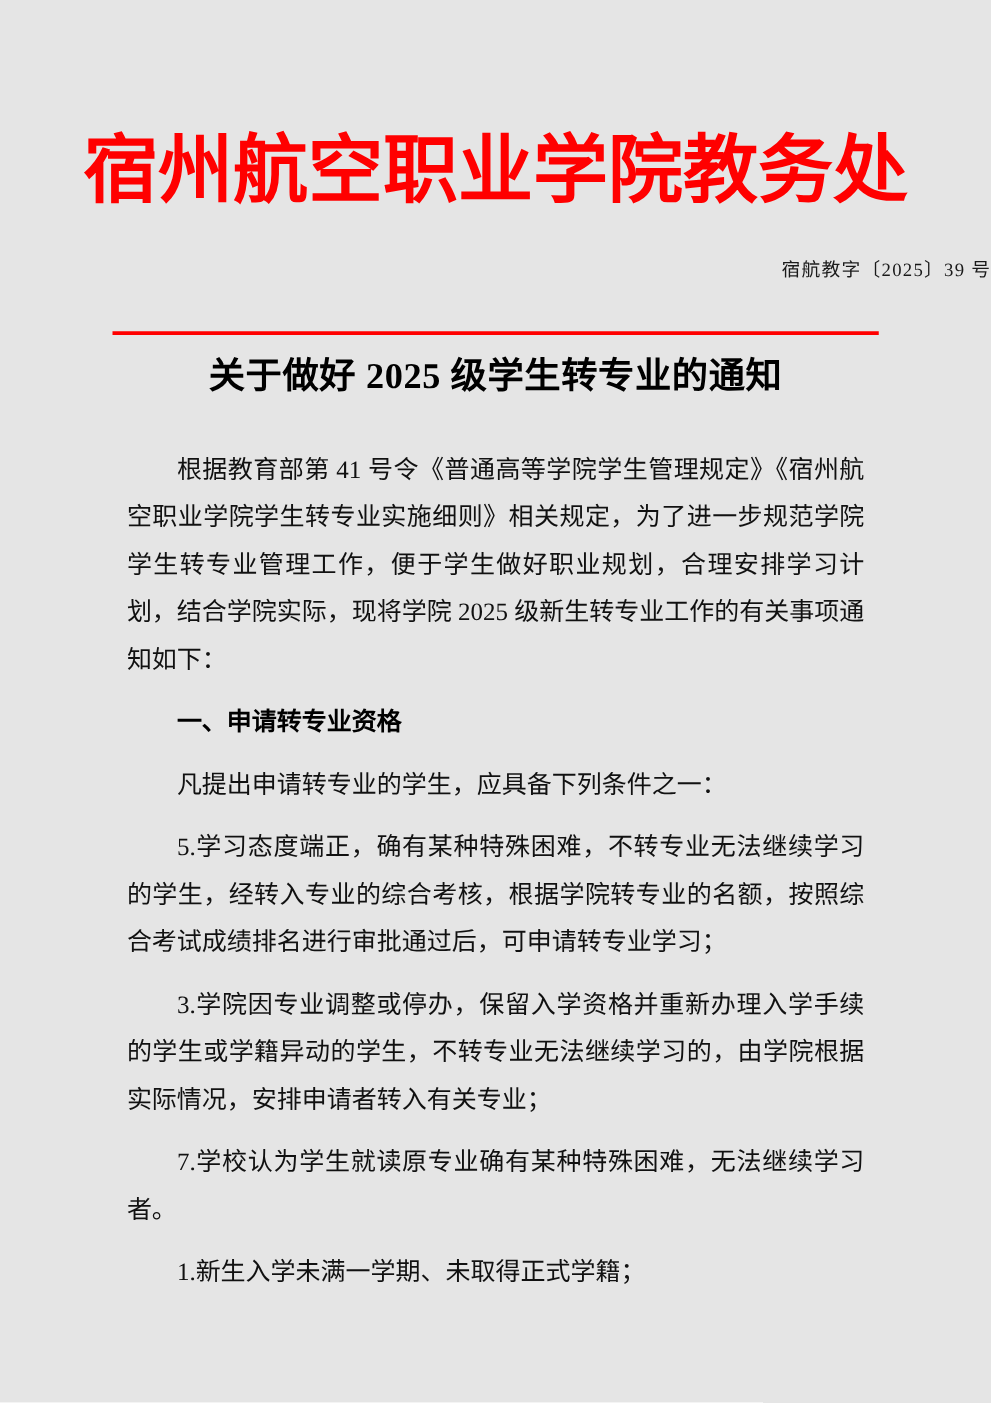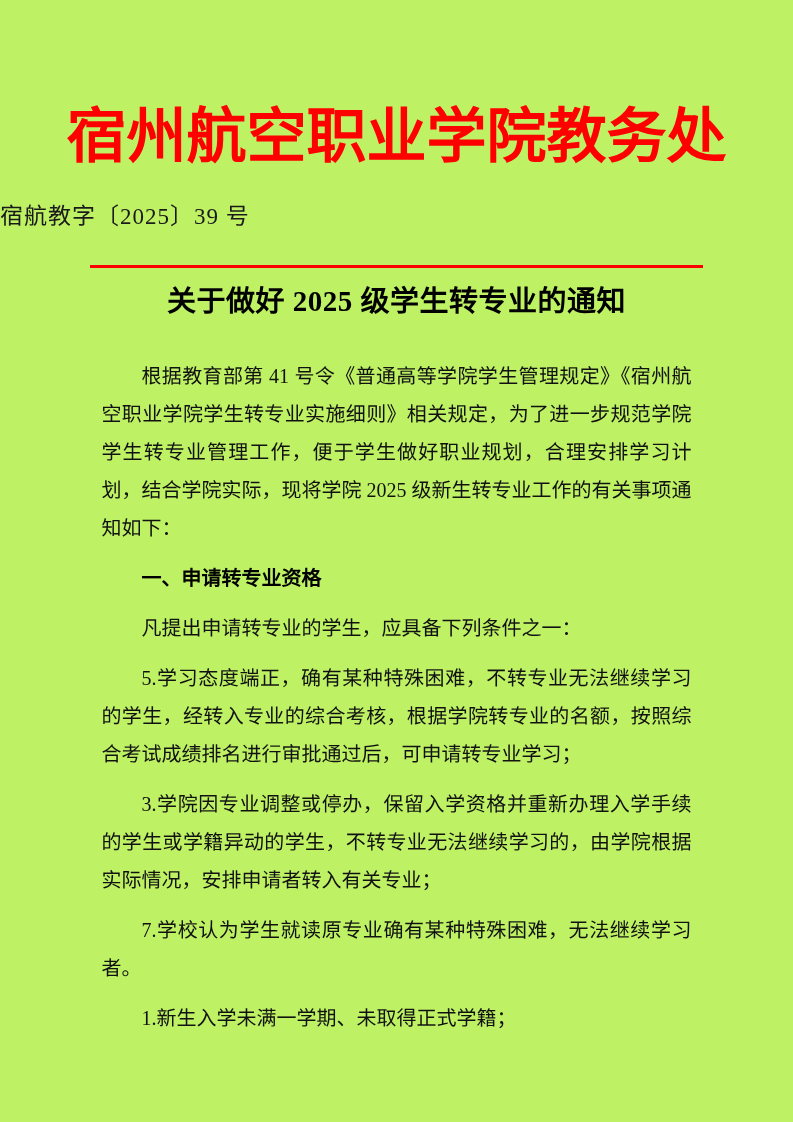--- a/index.html
+++ b/index.html
@@ -3,43 +3,44 @@
 <meta charset="utf-8">
 <title>宿州航空职业学院教务处</title>
 <style>
   * { box-sizing: border-box; }
   html, body { margin: 0; padding: 0; background: #ffffff; }
   .page {
     position: relative;
     width: 793px;
     height: 1122px;
     margin: 0 auto;
-    background: #bef264;
+    background: #e5e5e5;
     overflow: hidden;
     font-family: "Liberation Serif", "DejaVu Serif", serif;
     color: #141414;
   }
   .header-title {
     padding-top: 98px;
     margin: 0;
     text-align: center;
     font-size: 60px;
     line-height: 78px;
     font-weight: bold;
     color: #ff0000;
     letter-spacing: 0px;
     white-space: nowrap;
   }
   .doc-number {
     margin-top: 26px;
-    text-align: left;
-    font-size: 23px;
+    text-align: right;
+    font-size: 15px;
     line-height: 30px;
     color: #1a1a1a;
     letter-spacing: 1px;
+    margin-left: 32px;
   }
   .divider {
     width: 613px;
     height: 3px;
     margin: 33px auto 0 auto;
     background: #ff0000;
   }
   .doc-title {
     margin-top: 13px;
     text-align: center;

